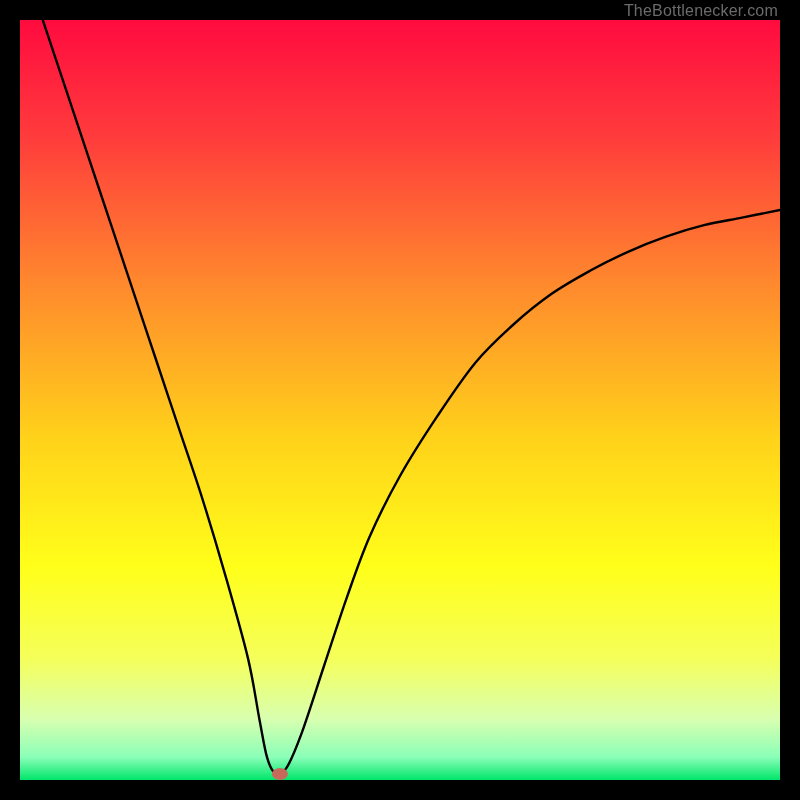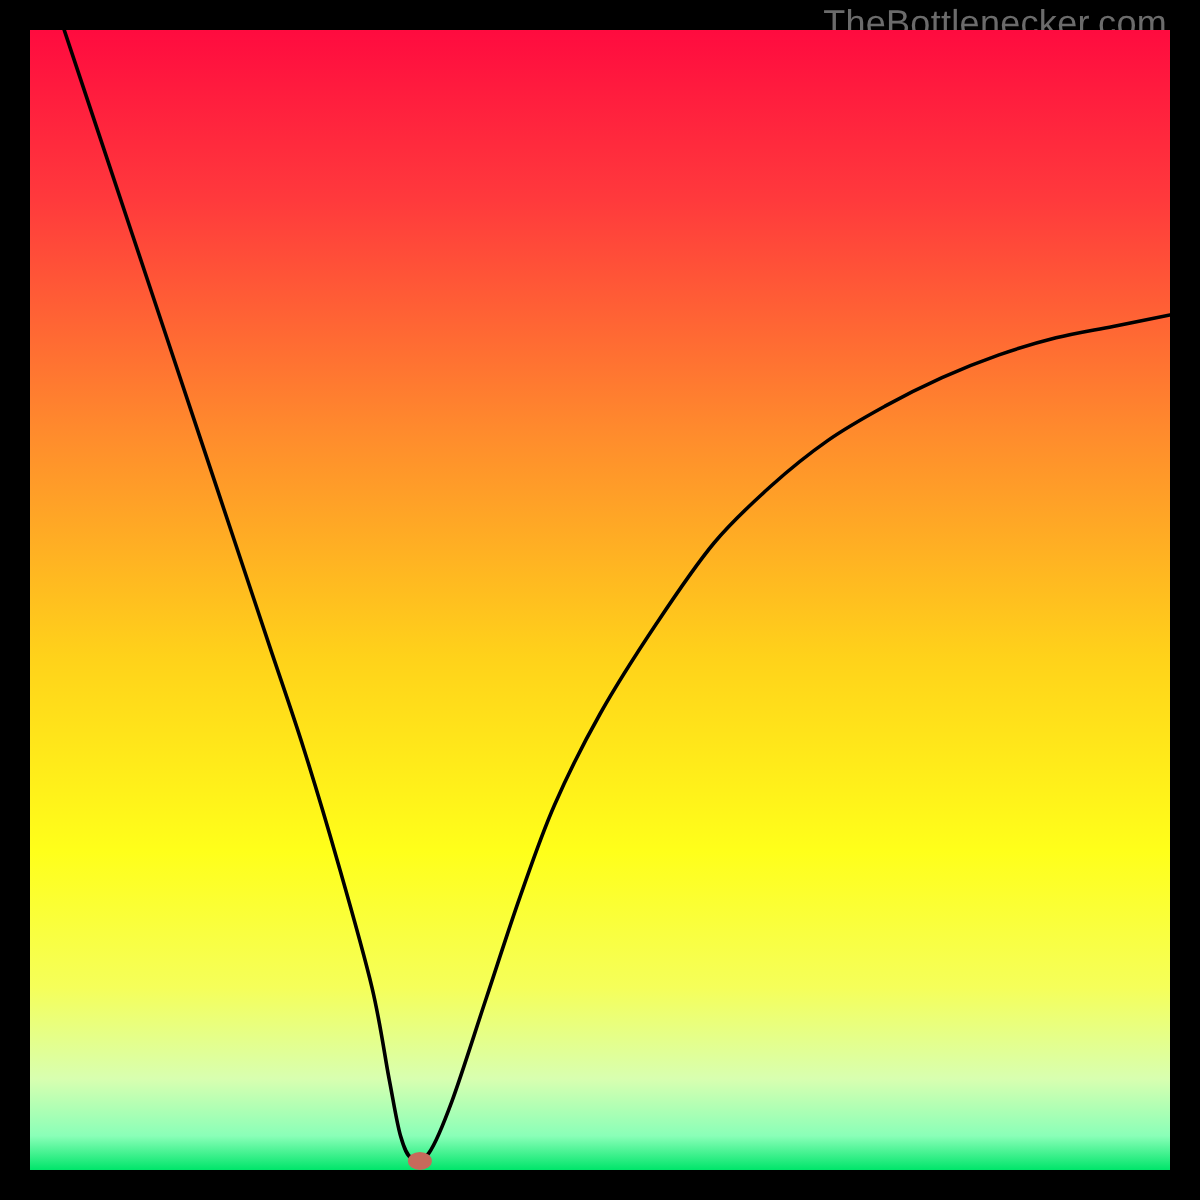--- a/index.html
+++ b/index.html
@@ -23,21 +23,21 @@
     position: absolute;
     left: 0;
     top: 0;
     width: 760px;
     height: 760px;
   }
   .attribution {
     position: absolute;
     top: 2px;
     right: 22px;
-    font-size: 24px;
+    font-size: 16px;
     font-weight: 500;
     color: #6b6b6b;
     letter-spacing: 0.2px;
   }
   svg { display: block; }
 </style>
 </head>
 <body>
 
 <div class="attribution">TheBottlenecker.com</div>

